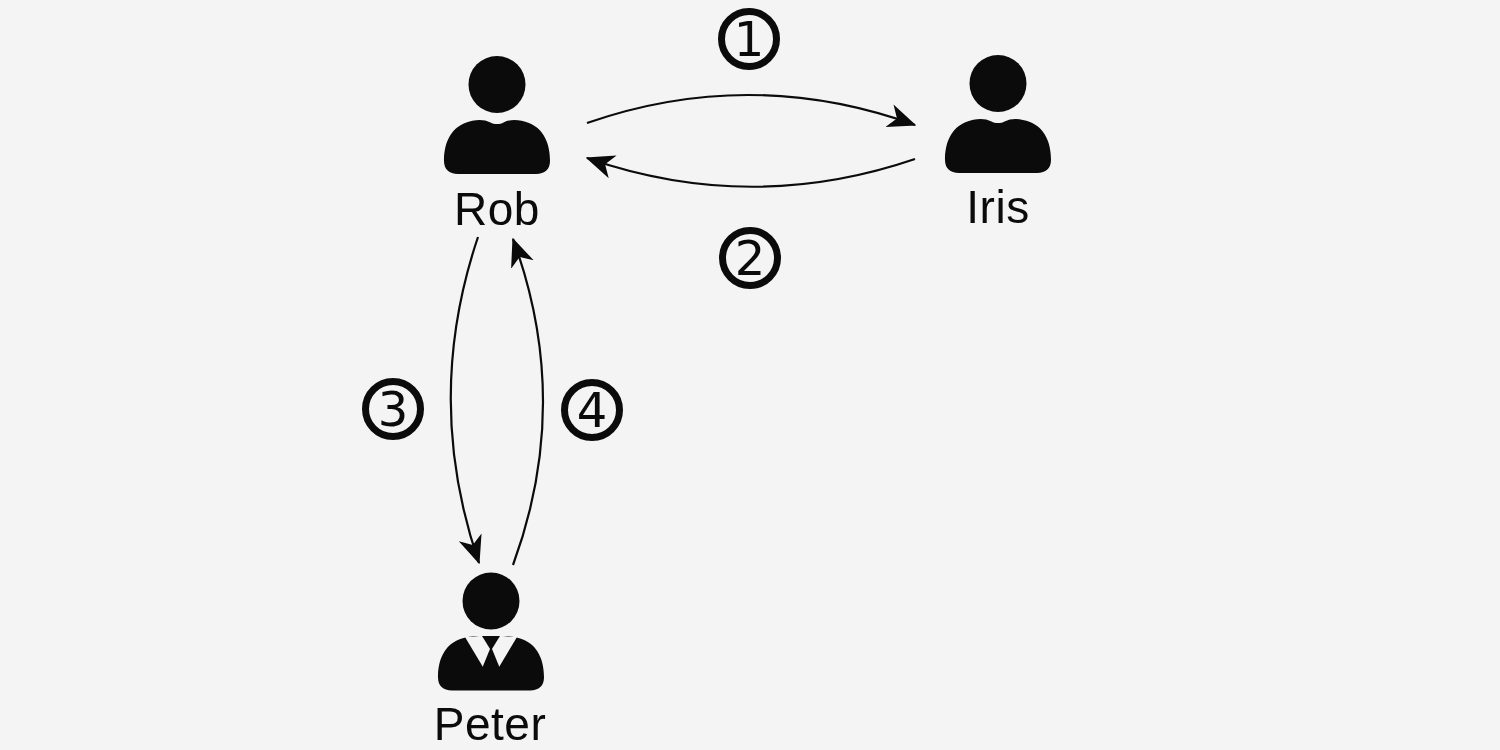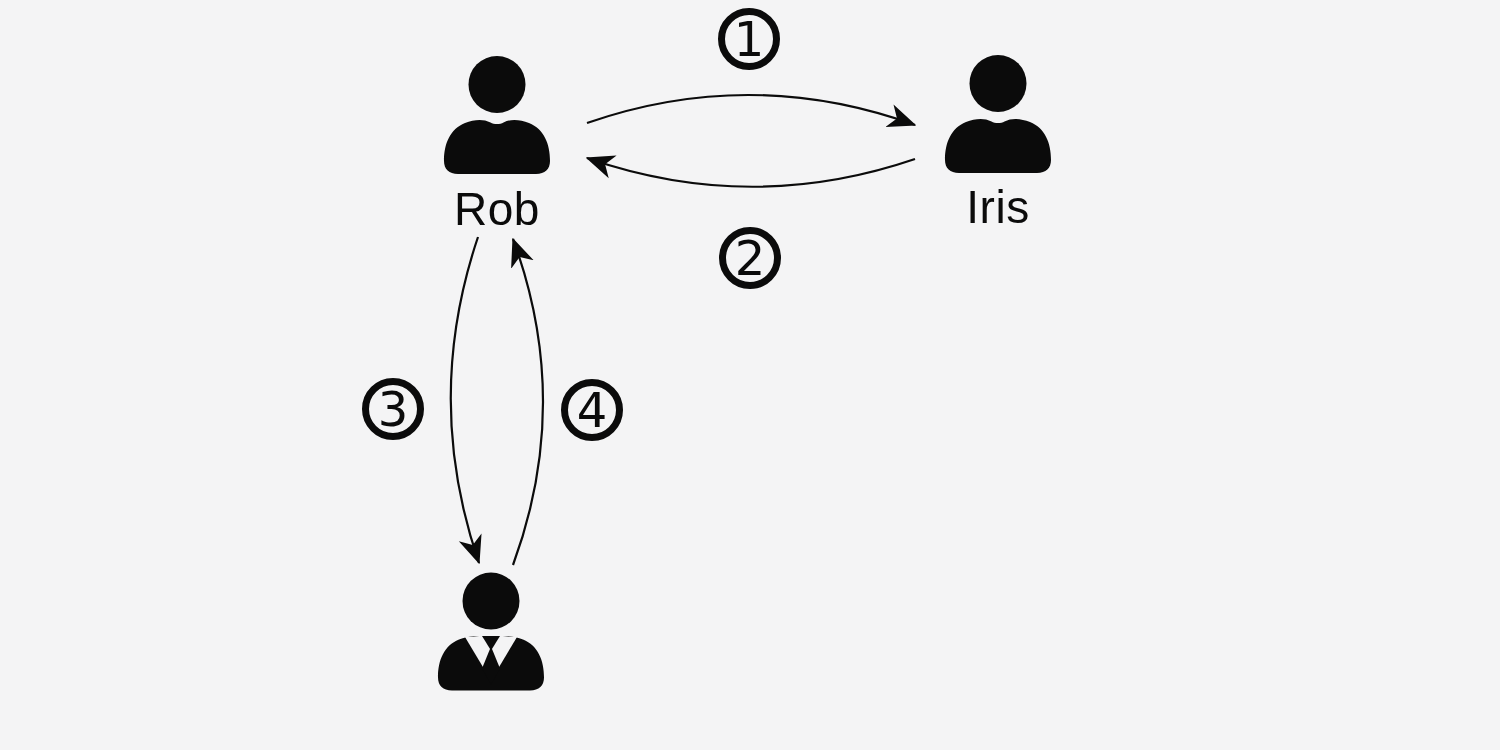--- a/index.html
+++ b/index.html
@@ -97,19 +97,20 @@
     <path class="edge-line" d="M 478,237 Q 423,400 479,563" marker-end="url(#arrowhead)"></path>
     <path class="edge-line" d="M 513,565 Q 573,402 513,239" marker-end="url(#arrowhead)"></path>
 
     <use href="#person" transform="translate(444,56)"></use>
     <use href="#person" transform="translate(945,55)"></use>
     <use href="#person-suit" transform="translate(438,572.5)"></use>
   </svg>
 
   <div class="node-label" style="left:387px; top:186px;">Rob</div>
   <div class="node-label" style="left:888px; top:184px;">Iris</div>
+  <div class="node-label" style="left:380px; top:701px;">Peter</div>
 
   <div class="badge" style="left:718px; top:8px;">1</div>
   <div class="badge" style="left:719px; top:227px;">2</div>
   <div class="badge" style="left:362px; top:378px;">3</div>
   <div class="badge" style="left:561px; top:379px;">4</div>
 
 </div>
 
 </body></html>

